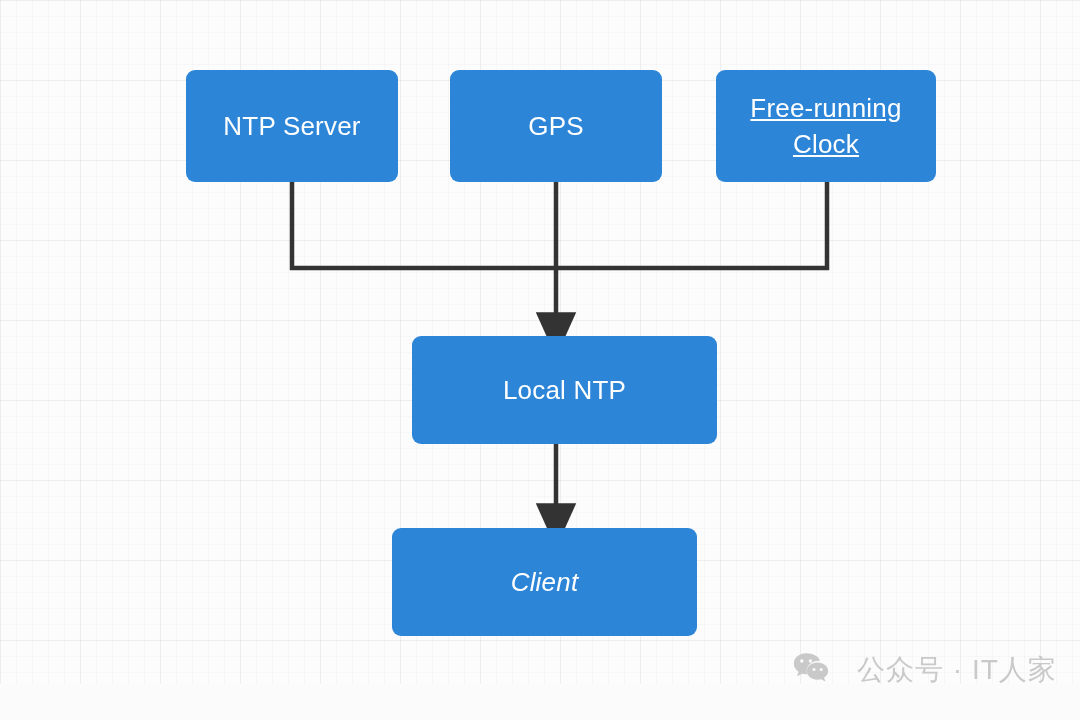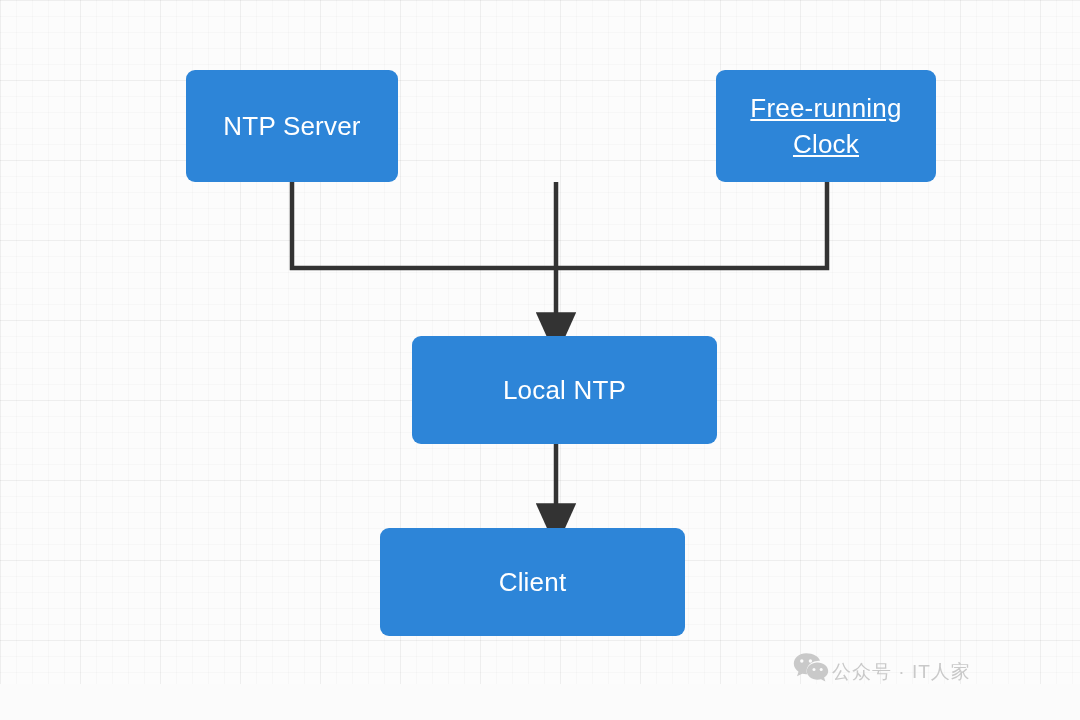--- a/index.html
+++ b/index.html
@@ -43,40 +43,40 @@
     font-weight: 400;
     letter-spacing: 0.2px;
     white-space: pre-line;
     user-select: none;
   }
 
   #node-ntp-server { left: 186px; top: 70px;  width: 212px; height: 112px; }
   #node-gps        { left: 450px; top: 70px;  width: 212px; height: 112px; }
   #node-free-clock { left: 716px; top: 70px;  width: 220px; height: 112px; text-decoration: underline; }
   #node-local-ntp  { left: 392px; top: 336px; width: 305px; height: 108px; margin-left: 20px; }
-  #node-client     { left: 380px; top: 528px; width: 305px; height: 108px; }
+  #node-client     { left: 392px; top: 528px; width: 305px; height: 108px; font-style: italic; }
 
   #edges {
     position: absolute;
     left: 0;
     top: 0;
     width: 1080px;
     height: 720px;
     pointer-events: none;
   }
 
   #watermark {
     position: absolute;
     left: 793px;
     top: 652px;
     display: flex;
     align-items: center;
-    gap: 3px;
+    gap: 28px;
     color: #c9c9c9;
-    font-size: 19px;
+    font-size: 28px;
     line-height: 30px;
     letter-spacing: 1px;
     user-select: none;
   }
   #watermark .wm-text {
     white-space: nowrap;
   }
 </style>
 </head>
 <body>
@@ -94,20 +94,21 @@
 
     <path d="M827,182 L827,268 L556,268" fill="none" stroke="#333333" stroke-width="4.5" stroke-linecap="butt" stroke-linejoin="miter"></path>
 
     <path d="M556,182 L556,314" fill="none" stroke="#333333" stroke-width="4.5" marker-end="url(#arrowhead)"></path>
 
     <path d="M556,444 L556,505" fill="none" stroke="#333333" stroke-width="4.5" marker-end="url(#arrowhead)"></path>
   </svg>
 
   <div class="node" id="node-ntp-server">NTP Server</div>
 
+  <div class="node" id="node-gps">GPS</div>
 
   <div class="node" id="node-free-clock">Free-running
 Clock</div>
 
   <div class="node" id="node-local-ntp">Local NTP</div>
 
   <div class="node" id="node-client">Client</div>
 
   <div id="watermark">
     <span>

